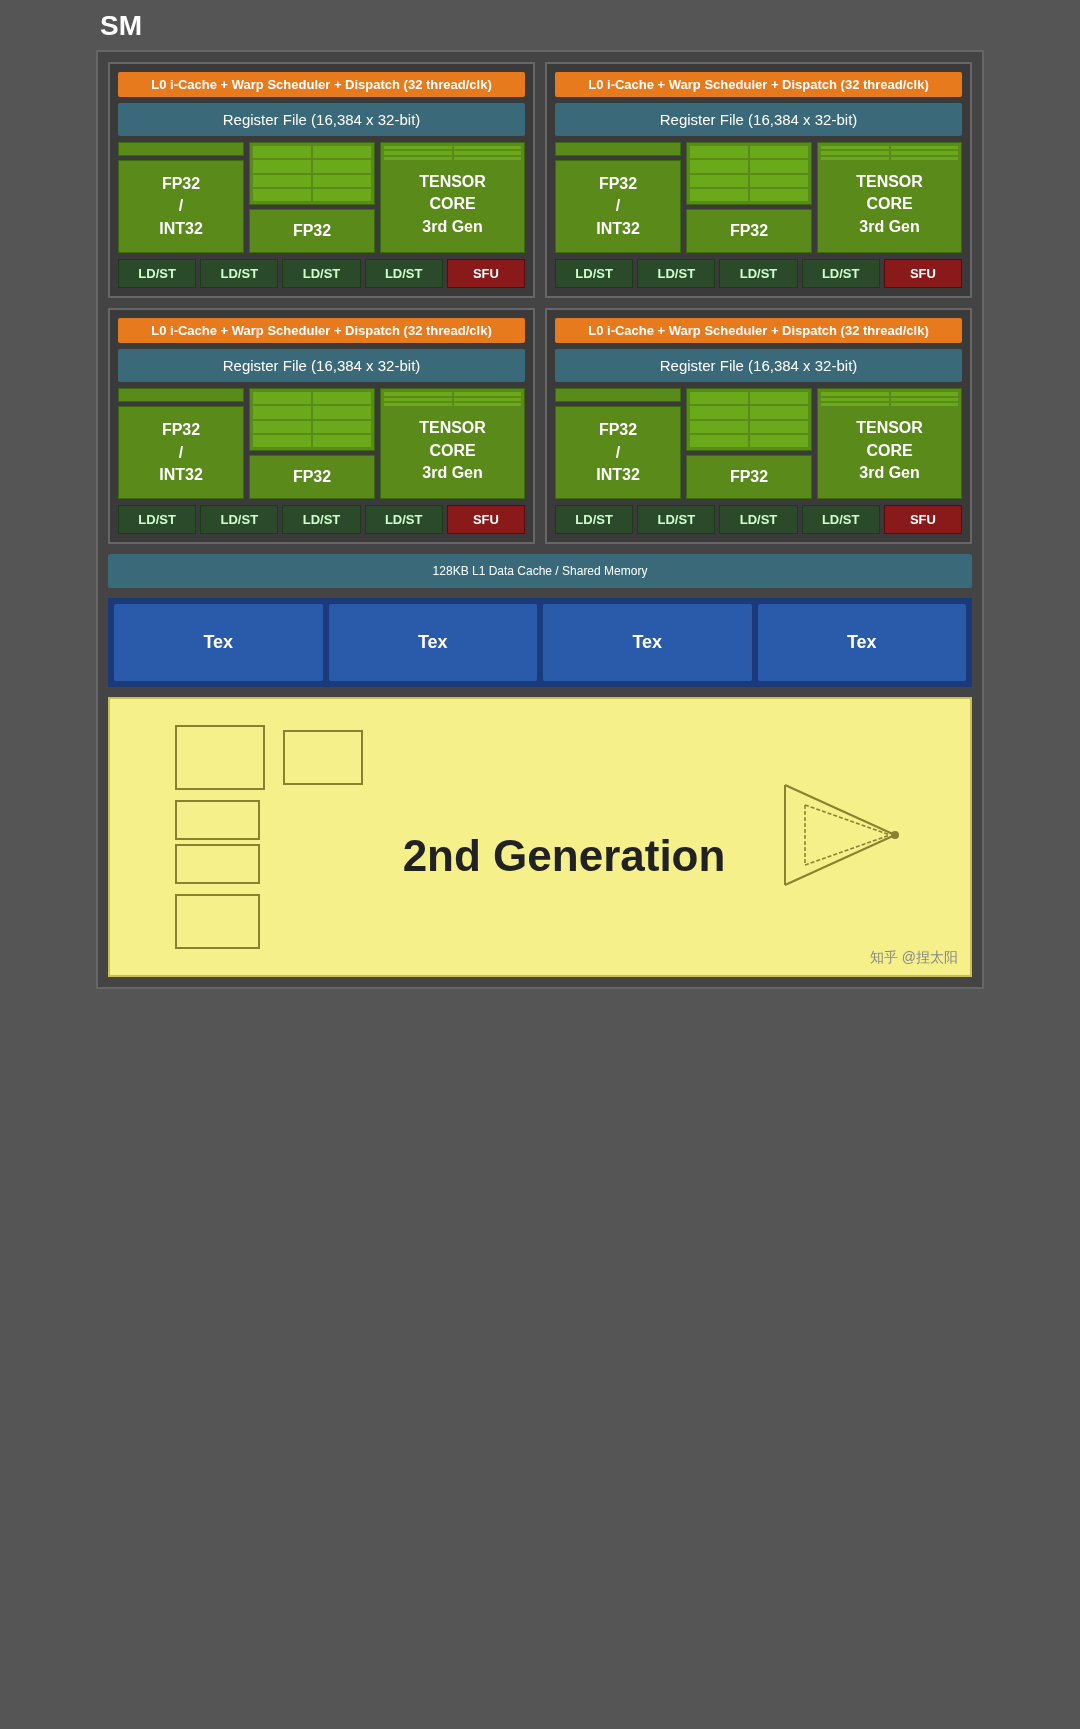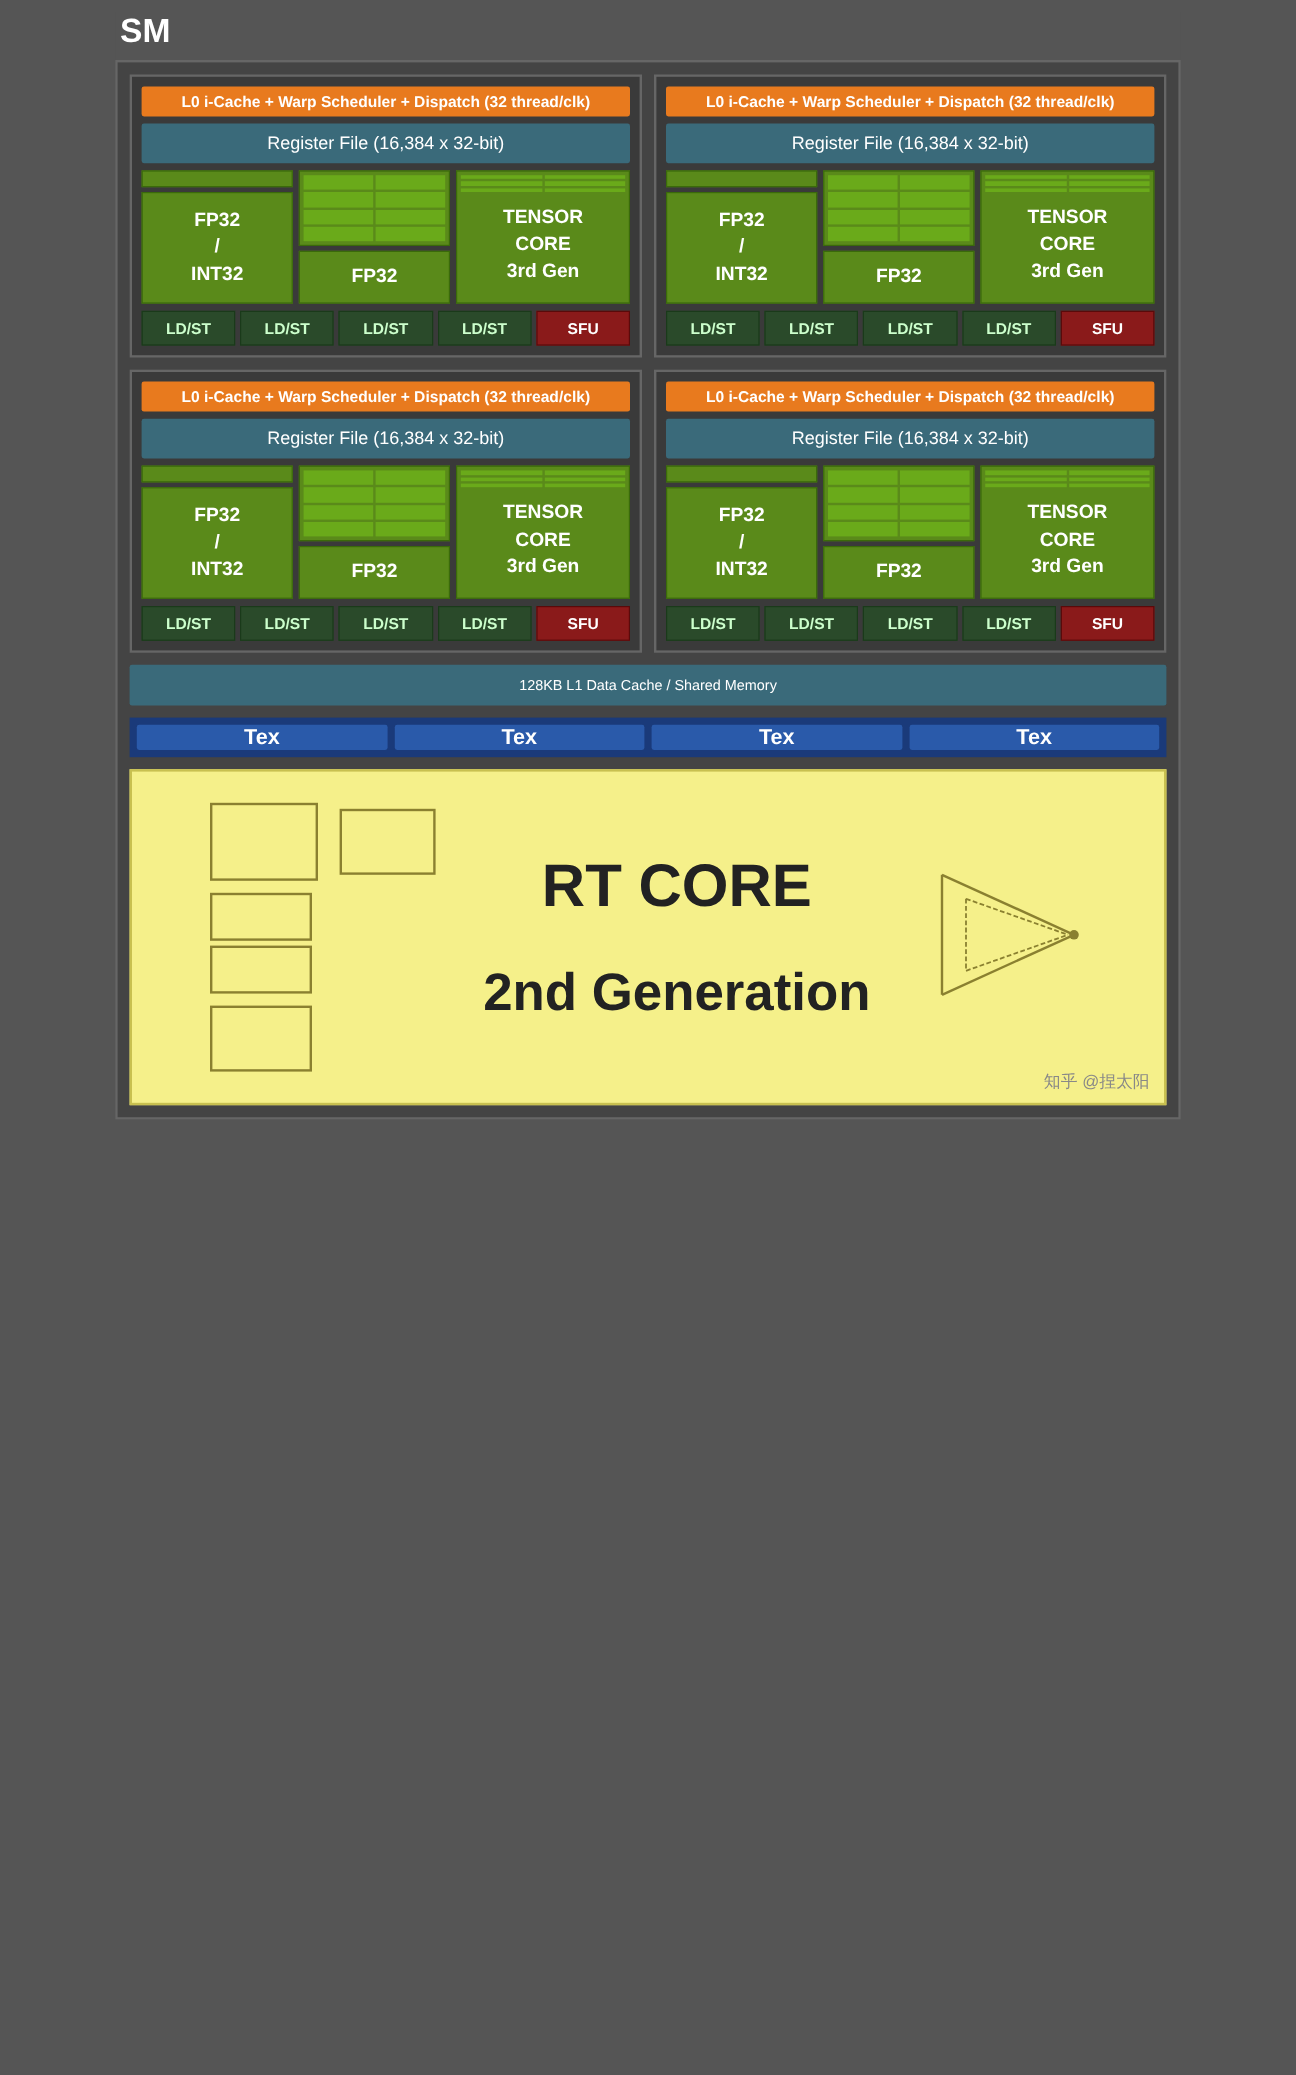--- a/index.html
+++ b/index.html
@@ -103,21 +103,21 @@
       display: flex;
       gap: 6px;
     }
     .tex-box {
       flex: 1;
       background: #2a5aaa;
       color: white;
       font-size: 18px;
       font-weight: bold;
       text-align: center;
-      padding: 0 4px;
+      padding: 28px 4px;
       border-radius: 2px;
     }
     
     .rt-core-section {
       background: #f5f08a;
       border: 2px solid #c8c050;
       padding: 20px;
       display: flex;
       align-items: center;
       justify-content: center;
@@ -404,21 +404,20 @@
 
         <div style="display:flex; flex-direction:column; gap:4px;">
           <div style="width:85px; height:40px; border:2px solid #8a8030; background:transparent;"></div>
           <div style="width:85px; height:40px; border:2px solid #8a8030; background:transparent;"></div>
         </div>
 
         <div style="width:85px; height:55px; border:2px solid #8a8030; background:transparent;"></div>
       </div>
 
       <div class="rt-core-text">
-        <div style="font-size:50px; font-weight:bold; color:#222; line-height:1.1;">RT CORE</div>
         <div style="font-size:44px; font-weight:bold; color:#222; line-height:1.1;margin-top:38px;">2nd Generation</div>
       </div>
 
       <div style="margin-left:20px;">
         <svg width="130" height="120" viewBox="0 0 130 120">
 
           <line x1="10" y1="10" x2="120" y2="60" stroke="#8a8030" stroke-width="2"></line>
           <line x1="10" y1="110" x2="120" y2="60" stroke="#8a8030" stroke-width="2"></line>
           <line x1="10" y1="10" x2="10" y2="110" stroke="#8a8030" stroke-width="2"></line>
           <circle cx="120" cy="60" r="4" fill="#8a8030"></circle>

